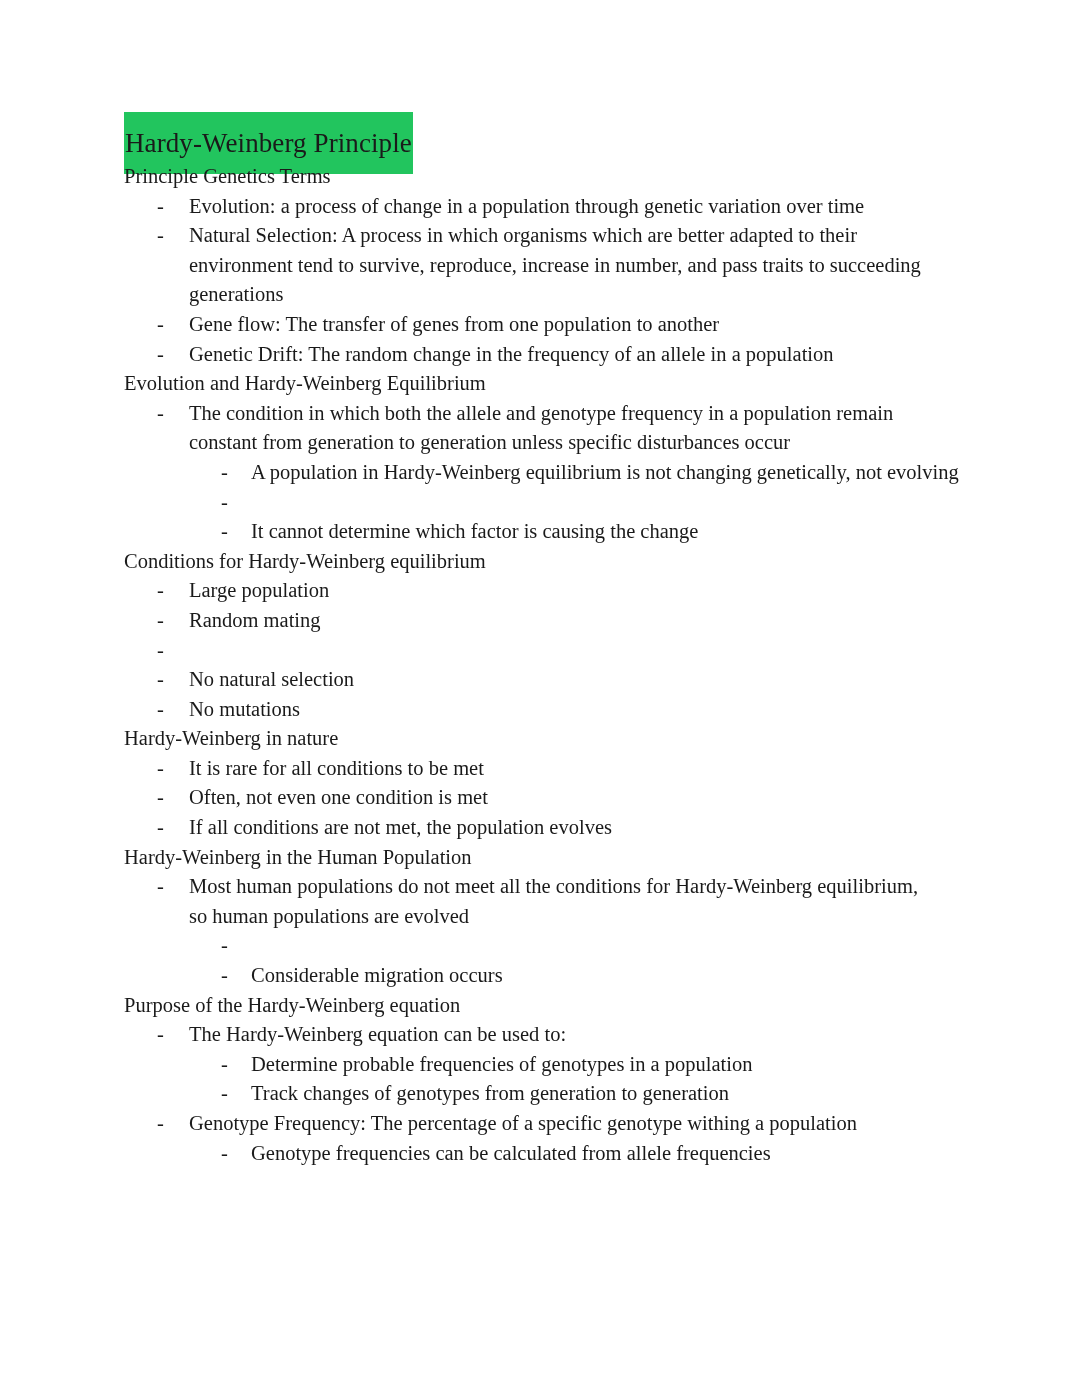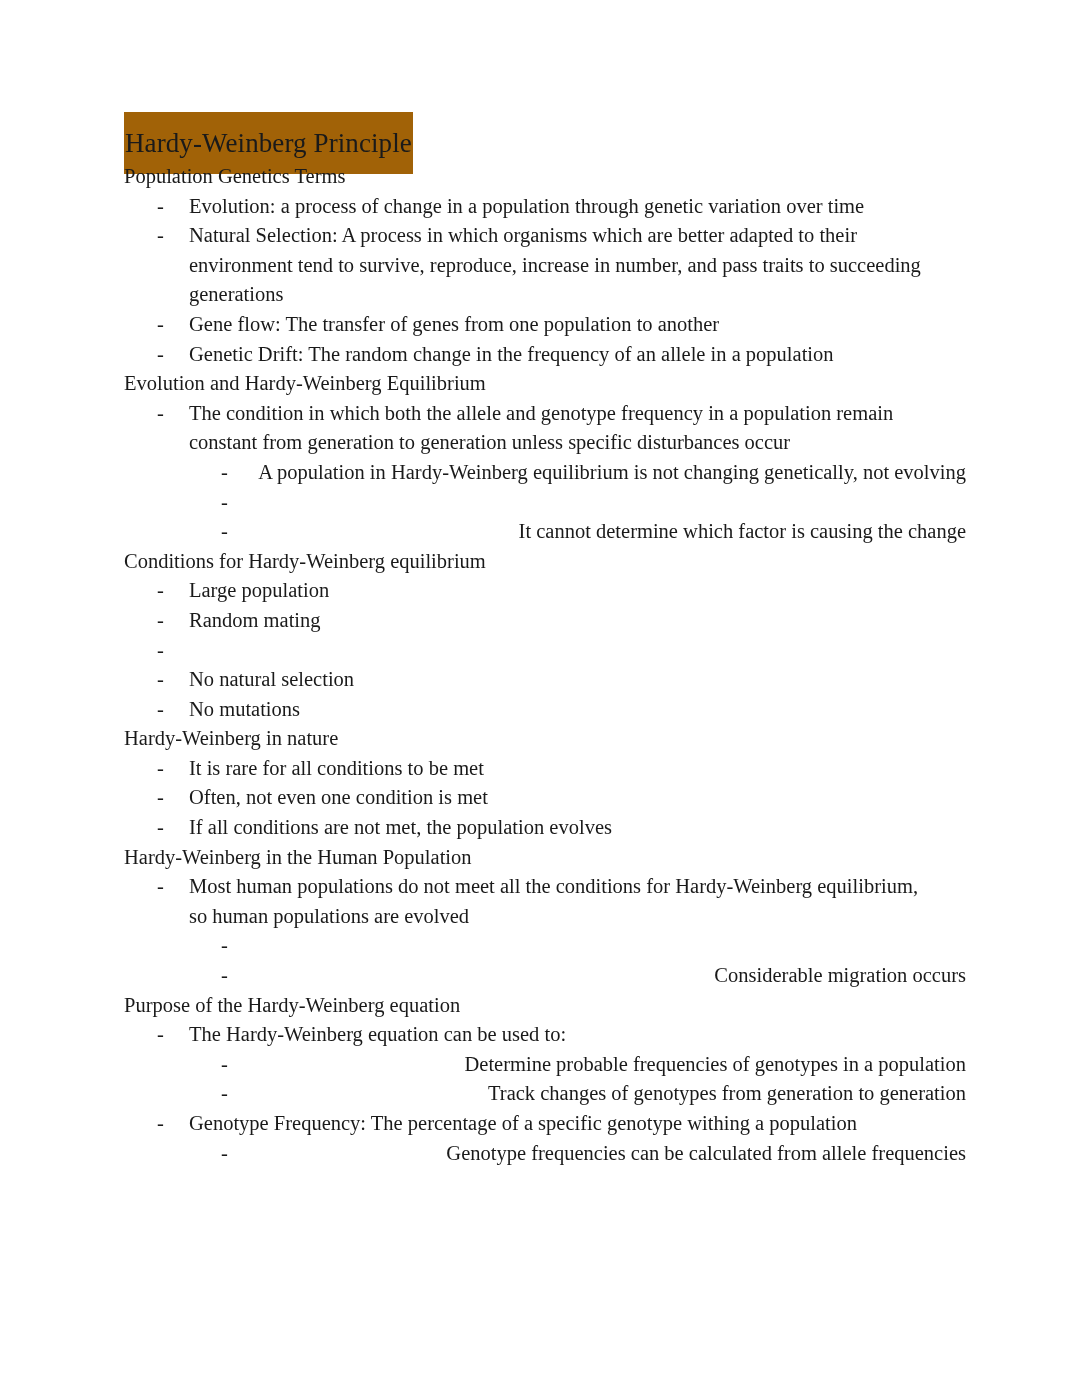--- a/index.html
+++ b/index.html
@@ -25,21 +25,21 @@
   }
 
   .doc-title {
     font-size: 27px;
     line-height: 34px;
     margin: 0 0 2px 0;
     font-weight: normal;
     letter-spacing: 0.1px;
   }
   .doc-title .hl {
-    background: #a16207;
+    background: #22c55e;
     padding: 16px 1px;
   }
 
   
   .row {
     display: flex;
     align-items: flex-start;
     font-size: 20.5px;
     line-height: 29.6px;
   }
@@ -69,33 +69,32 @@
     max-width: 740px;
   }
 
   
   .lvl2 .dash {
     width: 30px;
     margin-left: 97px;
   }
   .lvl2 .txt {
     max-width: 715px;
-    text-align: right;
   }
 </style>
 </head>
 <body>
 
 <div class="page">
 
   <h1 class="doc-title"><span class="hl">Hardy-Weinberg Principle</span></h1>
 
   <div id="outline">
       <div class="row lvl0">
-        <span class="txt">Population Genetics Terms</span>
+        <span class="txt">Principle Genetics Terms</span>
       </div>
       <div class="row lvl1">
         <span class="dash">-</span>
         <span class="txt">Evolution: a process of change in a population through genetic variation over time</span>
       </div>
       <div class="row lvl1">
         <span class="dash">-</span>
         <span class="txt">Natural Selection: A process in which organisms which are better adapted to their environment tend to survive, reproduce, increase in number, and pass traits to succeeding generations</span>
       </div>
       <div class="row lvl1">

